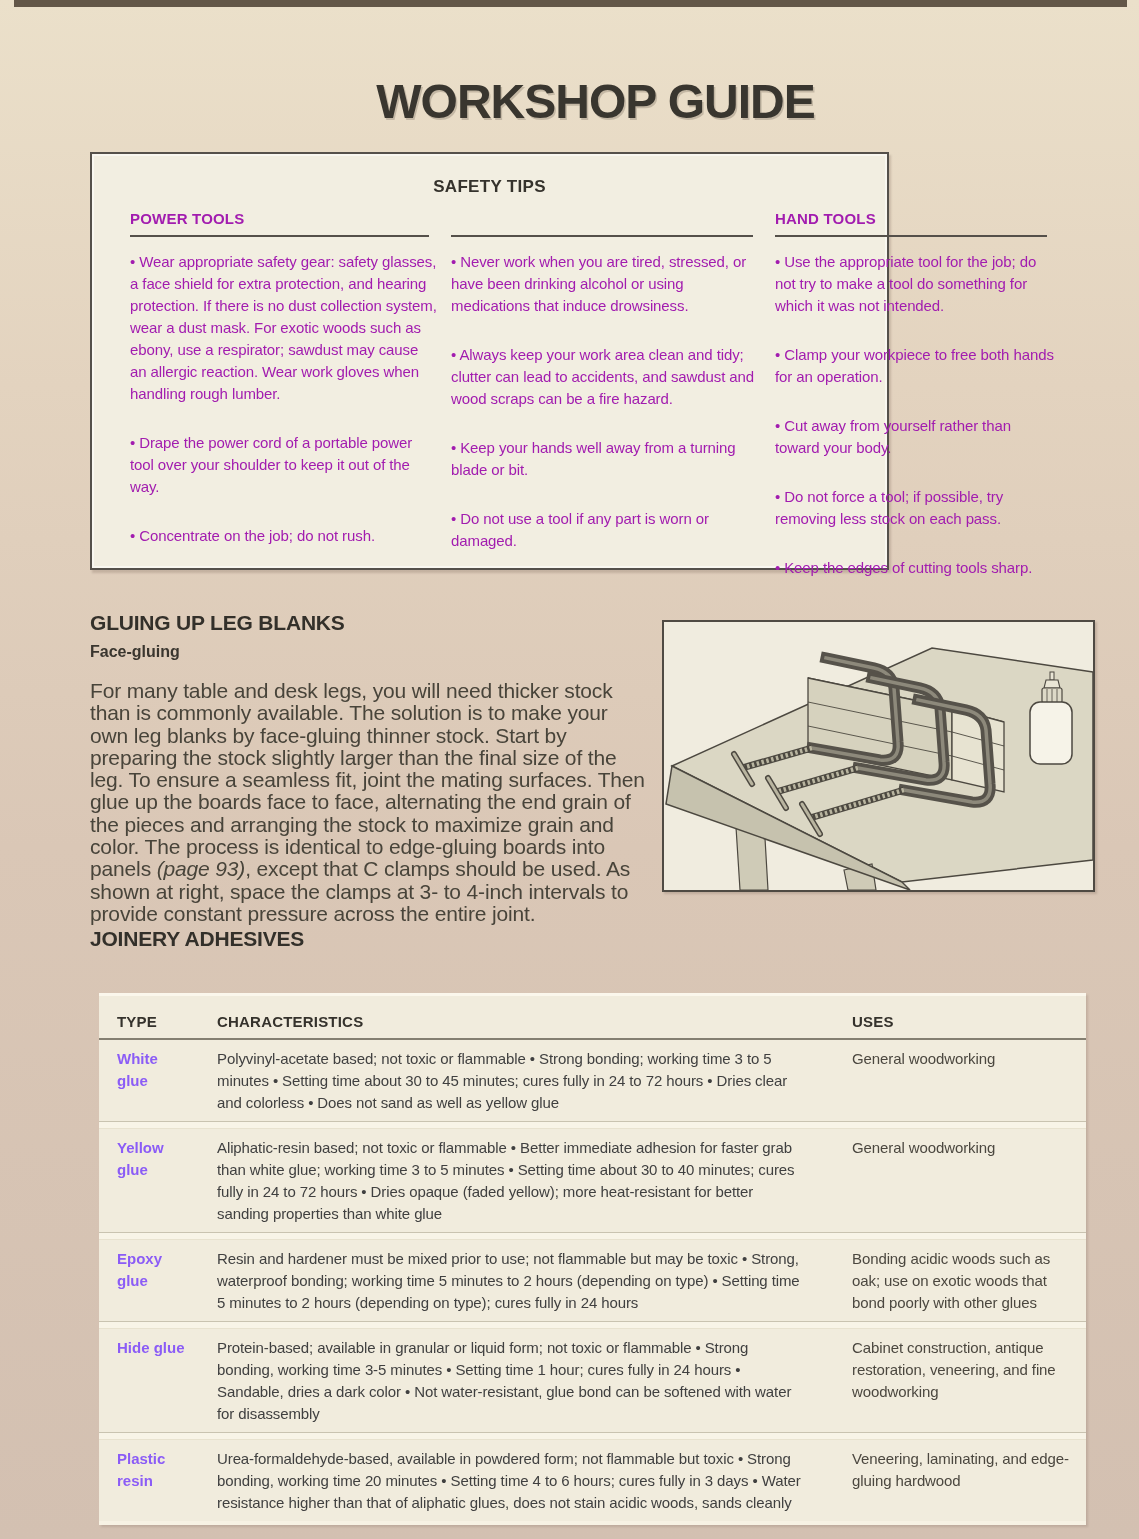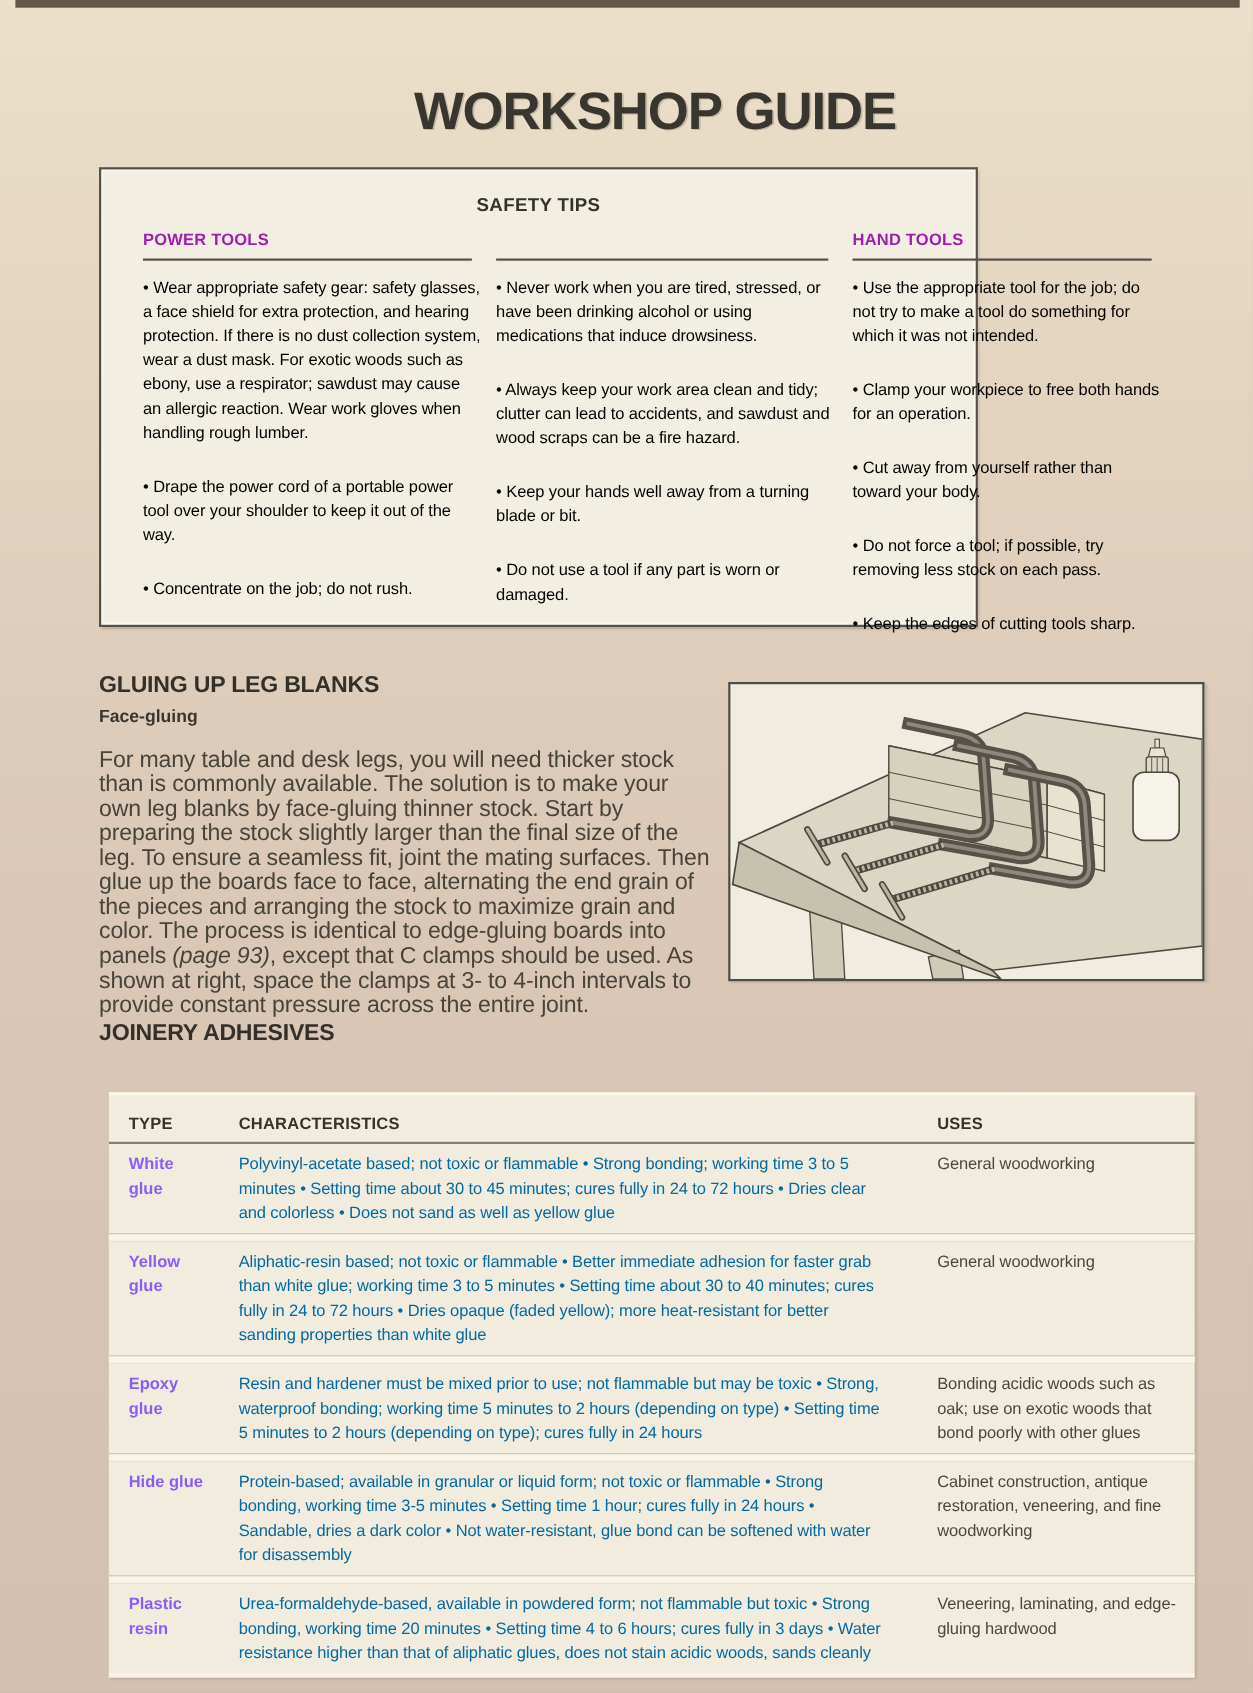--- a/index.html
+++ b/index.html
@@ -20,21 +20,21 @@
   
   .safety{
     position:absolute;left:90px;top:152px;width:799px;height:418px;box-sizing:border-box;
     background:#f2eee1;border:2px solid #55504a;
     box-shadow:inset 0 0 0 2px rgba(255,255,255,.5),2px 3px 2px rgba(110,92,78,.25);
   }
   .safety-title{margin:23px 0 0;text-align:center;font-size:17px;font-weight:bold;color:#35322c;letter-spacing:.3px;}
   .safety-cols{display:grid;grid-template-columns:307px 310px 280px;column-gap:14px;padding-left:38px;margin-top:13px;}
   .colhead{margin:0 8px 0 0;font-size:15px;font-weight:bold;color:#a21caf;letter-spacing:.2px;
     border-bottom:2px solid #55504a;padding-bottom:5px;height:20px;}
-  .safety-col p{margin:14px 0 27px;font-size:15px;line-height:22px;color:#000000;letter-spacing:-.1px;}
+  .safety-col p{margin:14px 0 27px;font-size:15px;line-height:22px;color:#a21caf;letter-spacing:-.1px;}
 
   
   .gluing-head{position:absolute;left:90px;top:611px;margin:0;font-size:21px;font-weight:bold;color:#33302a;letter-spacing:-.2px;}
   .gluing-sub{position:absolute;left:90px;top:643px;margin:0;font-size:16px;font-weight:bold;color:#3a362f;}
   .gluing-body{position:absolute;left:90px;top:680px;width:557px;margin:0;font-size:21px;line-height:22.3px;color:#48443a;letter-spacing:-.15px;}
 
   .illustration{
     position:absolute;left:662px;top:620px;width:433px;height:272px;margin:0;box-sizing:border-box;
     border:2px solid #4f4a43;background:#f0ecdf;box-shadow:2px 2px 2px rgba(110,92,78,.25);
   }
@@ -46,21 +46,21 @@
     position:absolute;left:99px;top:993px;width:987px;box-sizing:border-box;background:#f1ecdd;
     border-top:3px solid #fbf7ec;border-bottom:4px solid #f7f2e4;
     box-shadow:2px 2px 2px rgba(110,92,78,.2);
   }
   .thead,.trow{display:grid;grid-template-columns:80px 615px auto;column-gap:20px;padding-left:18px;padding-right:16px;}
   .thead{padding-top:17px;padding-bottom:8px;border-bottom:2px solid #847f71;}
   .thead span{font-size:15px;font-weight:bold;color:#35322c;letter-spacing:.2px;}
   .trow{padding-top:8px;padding-bottom:7px;}
   .sep{height:6px;background:#f8f4e7;border-top:1px solid #c9c3b0;border-bottom:1px solid #e8e2cf;}
   .cell-type{font-size:15px;font-weight:bold;line-height:22px;color:#8b5cf6;white-space:pre-line;}
-  .cell-chars{font-size:15px;line-height:22px;color:#0369a1;letter-spacing:-.1px;padding-right:30px;}
+  .cell-chars{font-size:15px;line-height:22px;color:#404040;letter-spacing:-.1px;padding-right:30px;}
   .cell-uses{font-size:15px;line-height:22px;color:#4b473f;letter-spacing:-.1px;}
 </style>
 </head>
 <body>
 
 <div class="page">
 
   <div class="top-edge"></div>
 
   <h1 class="title">WORKSHOP GUIDE</h1>

